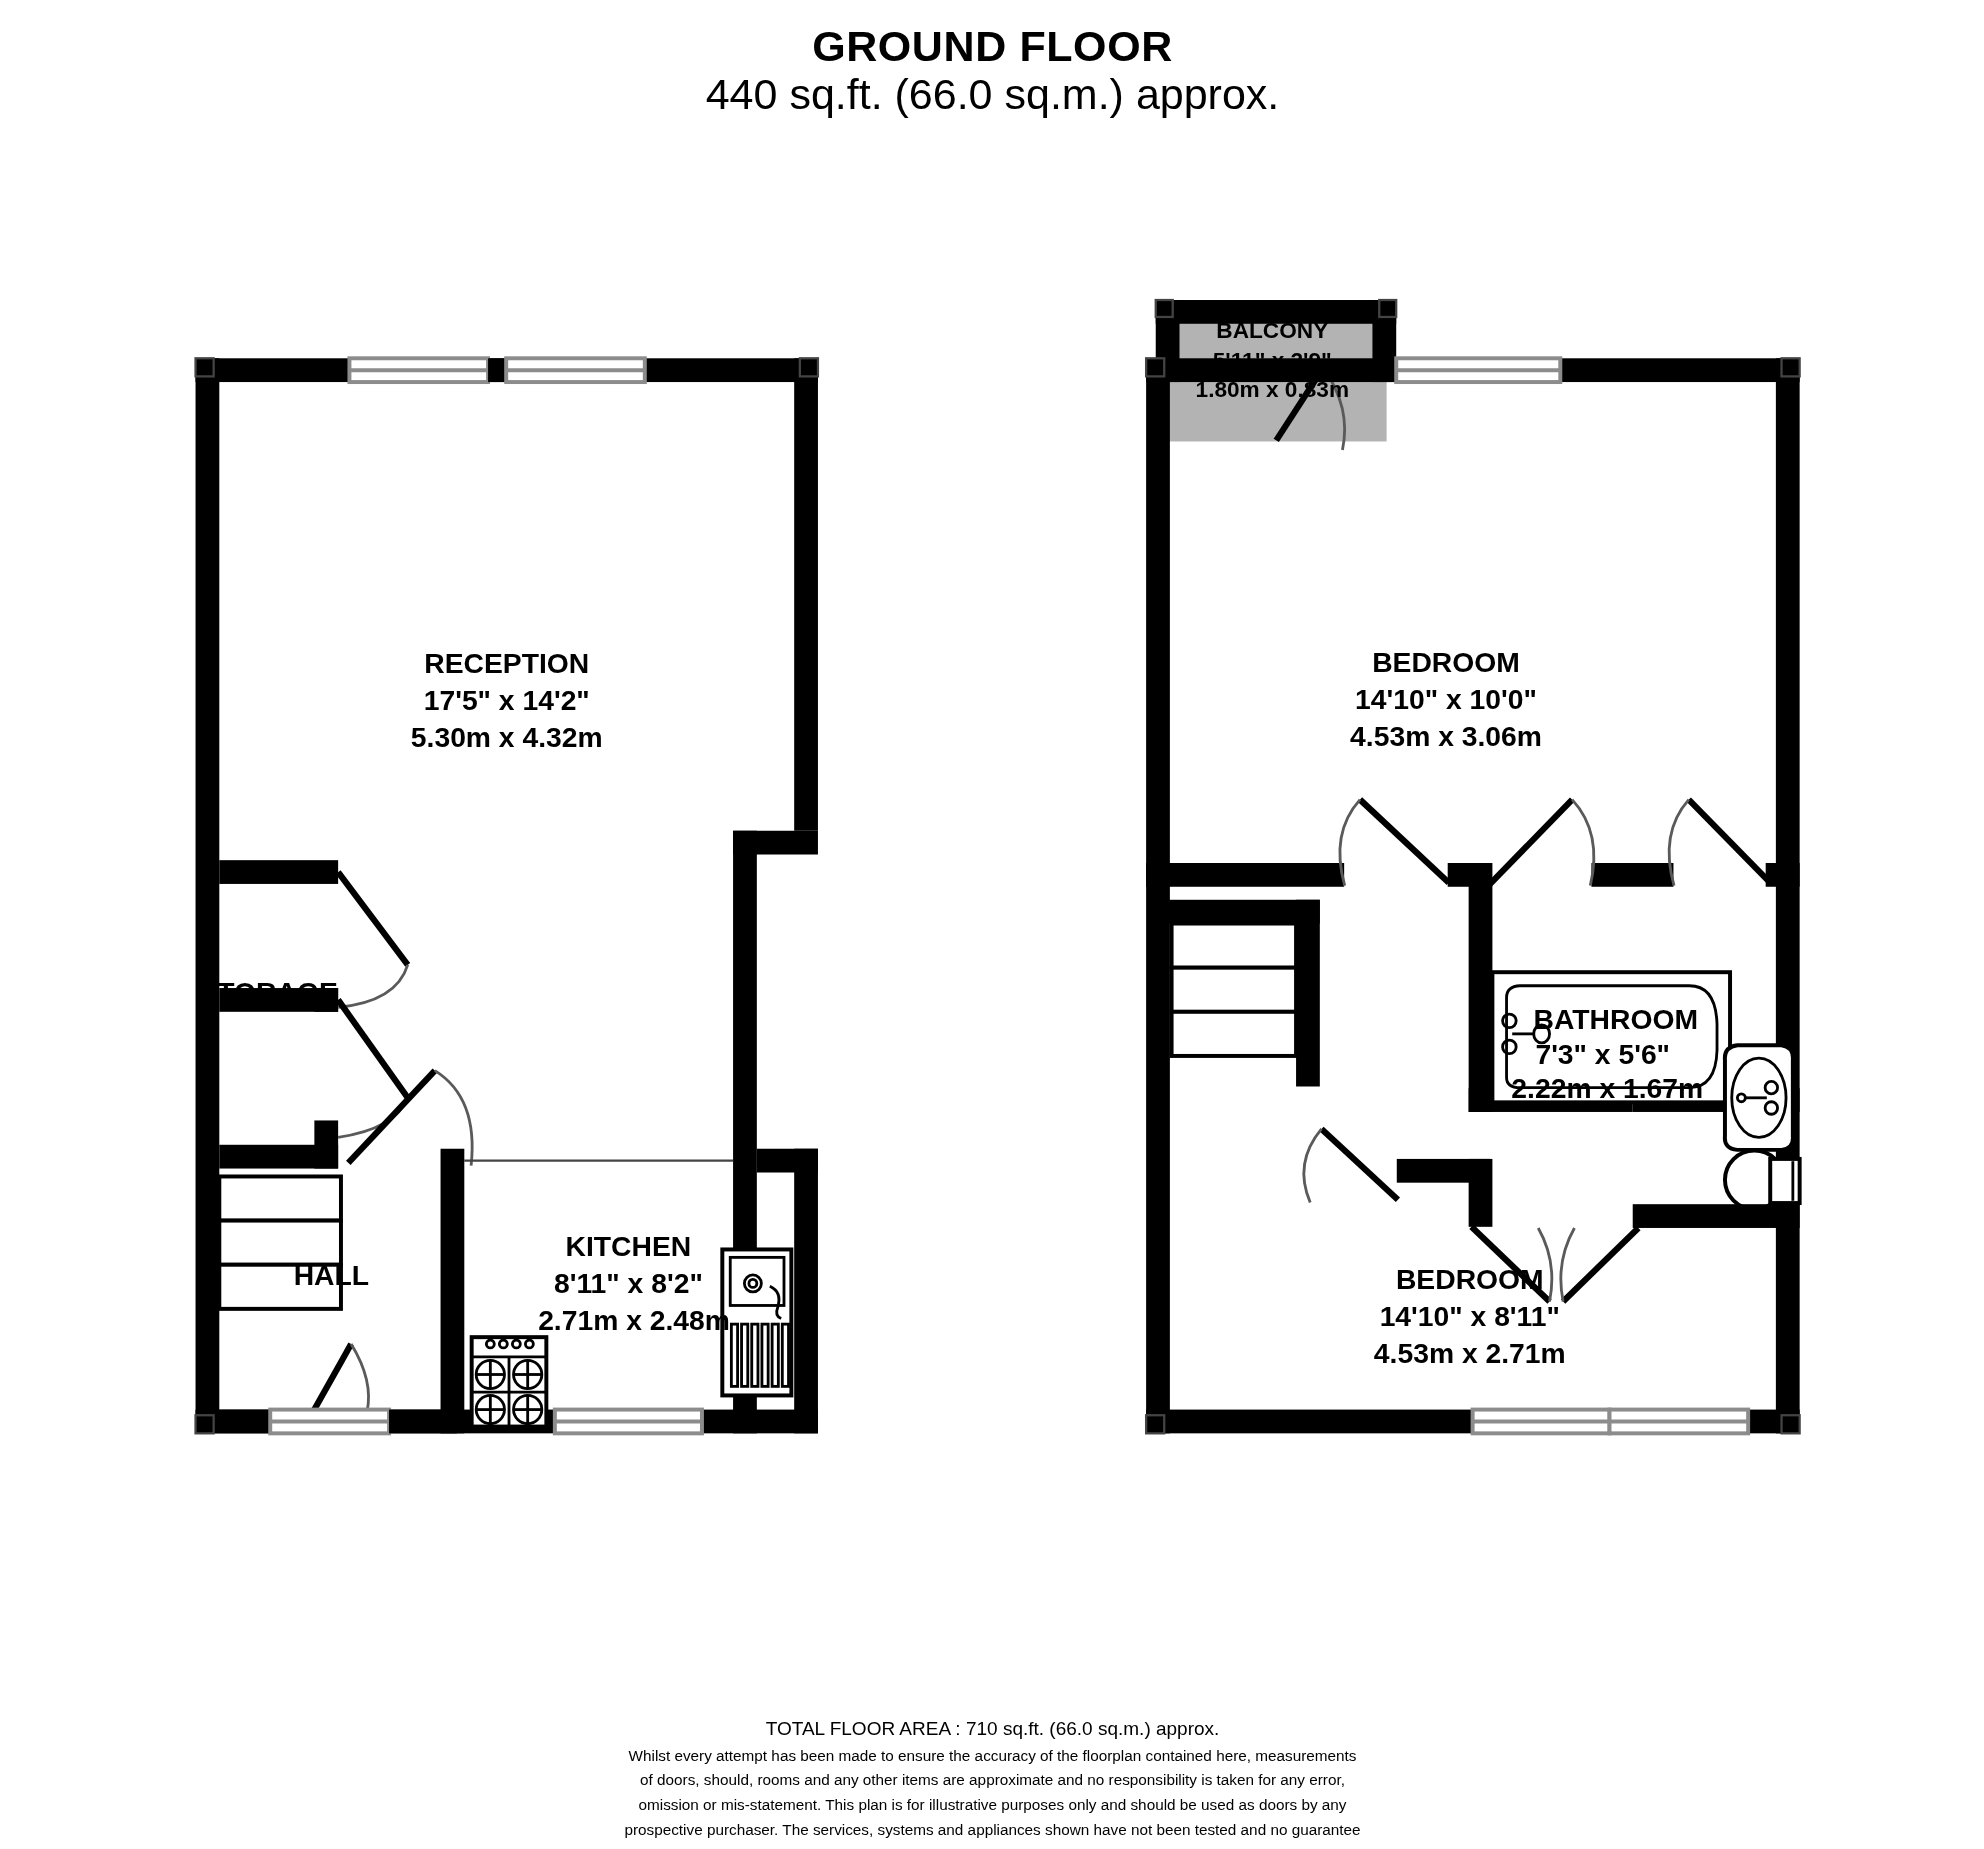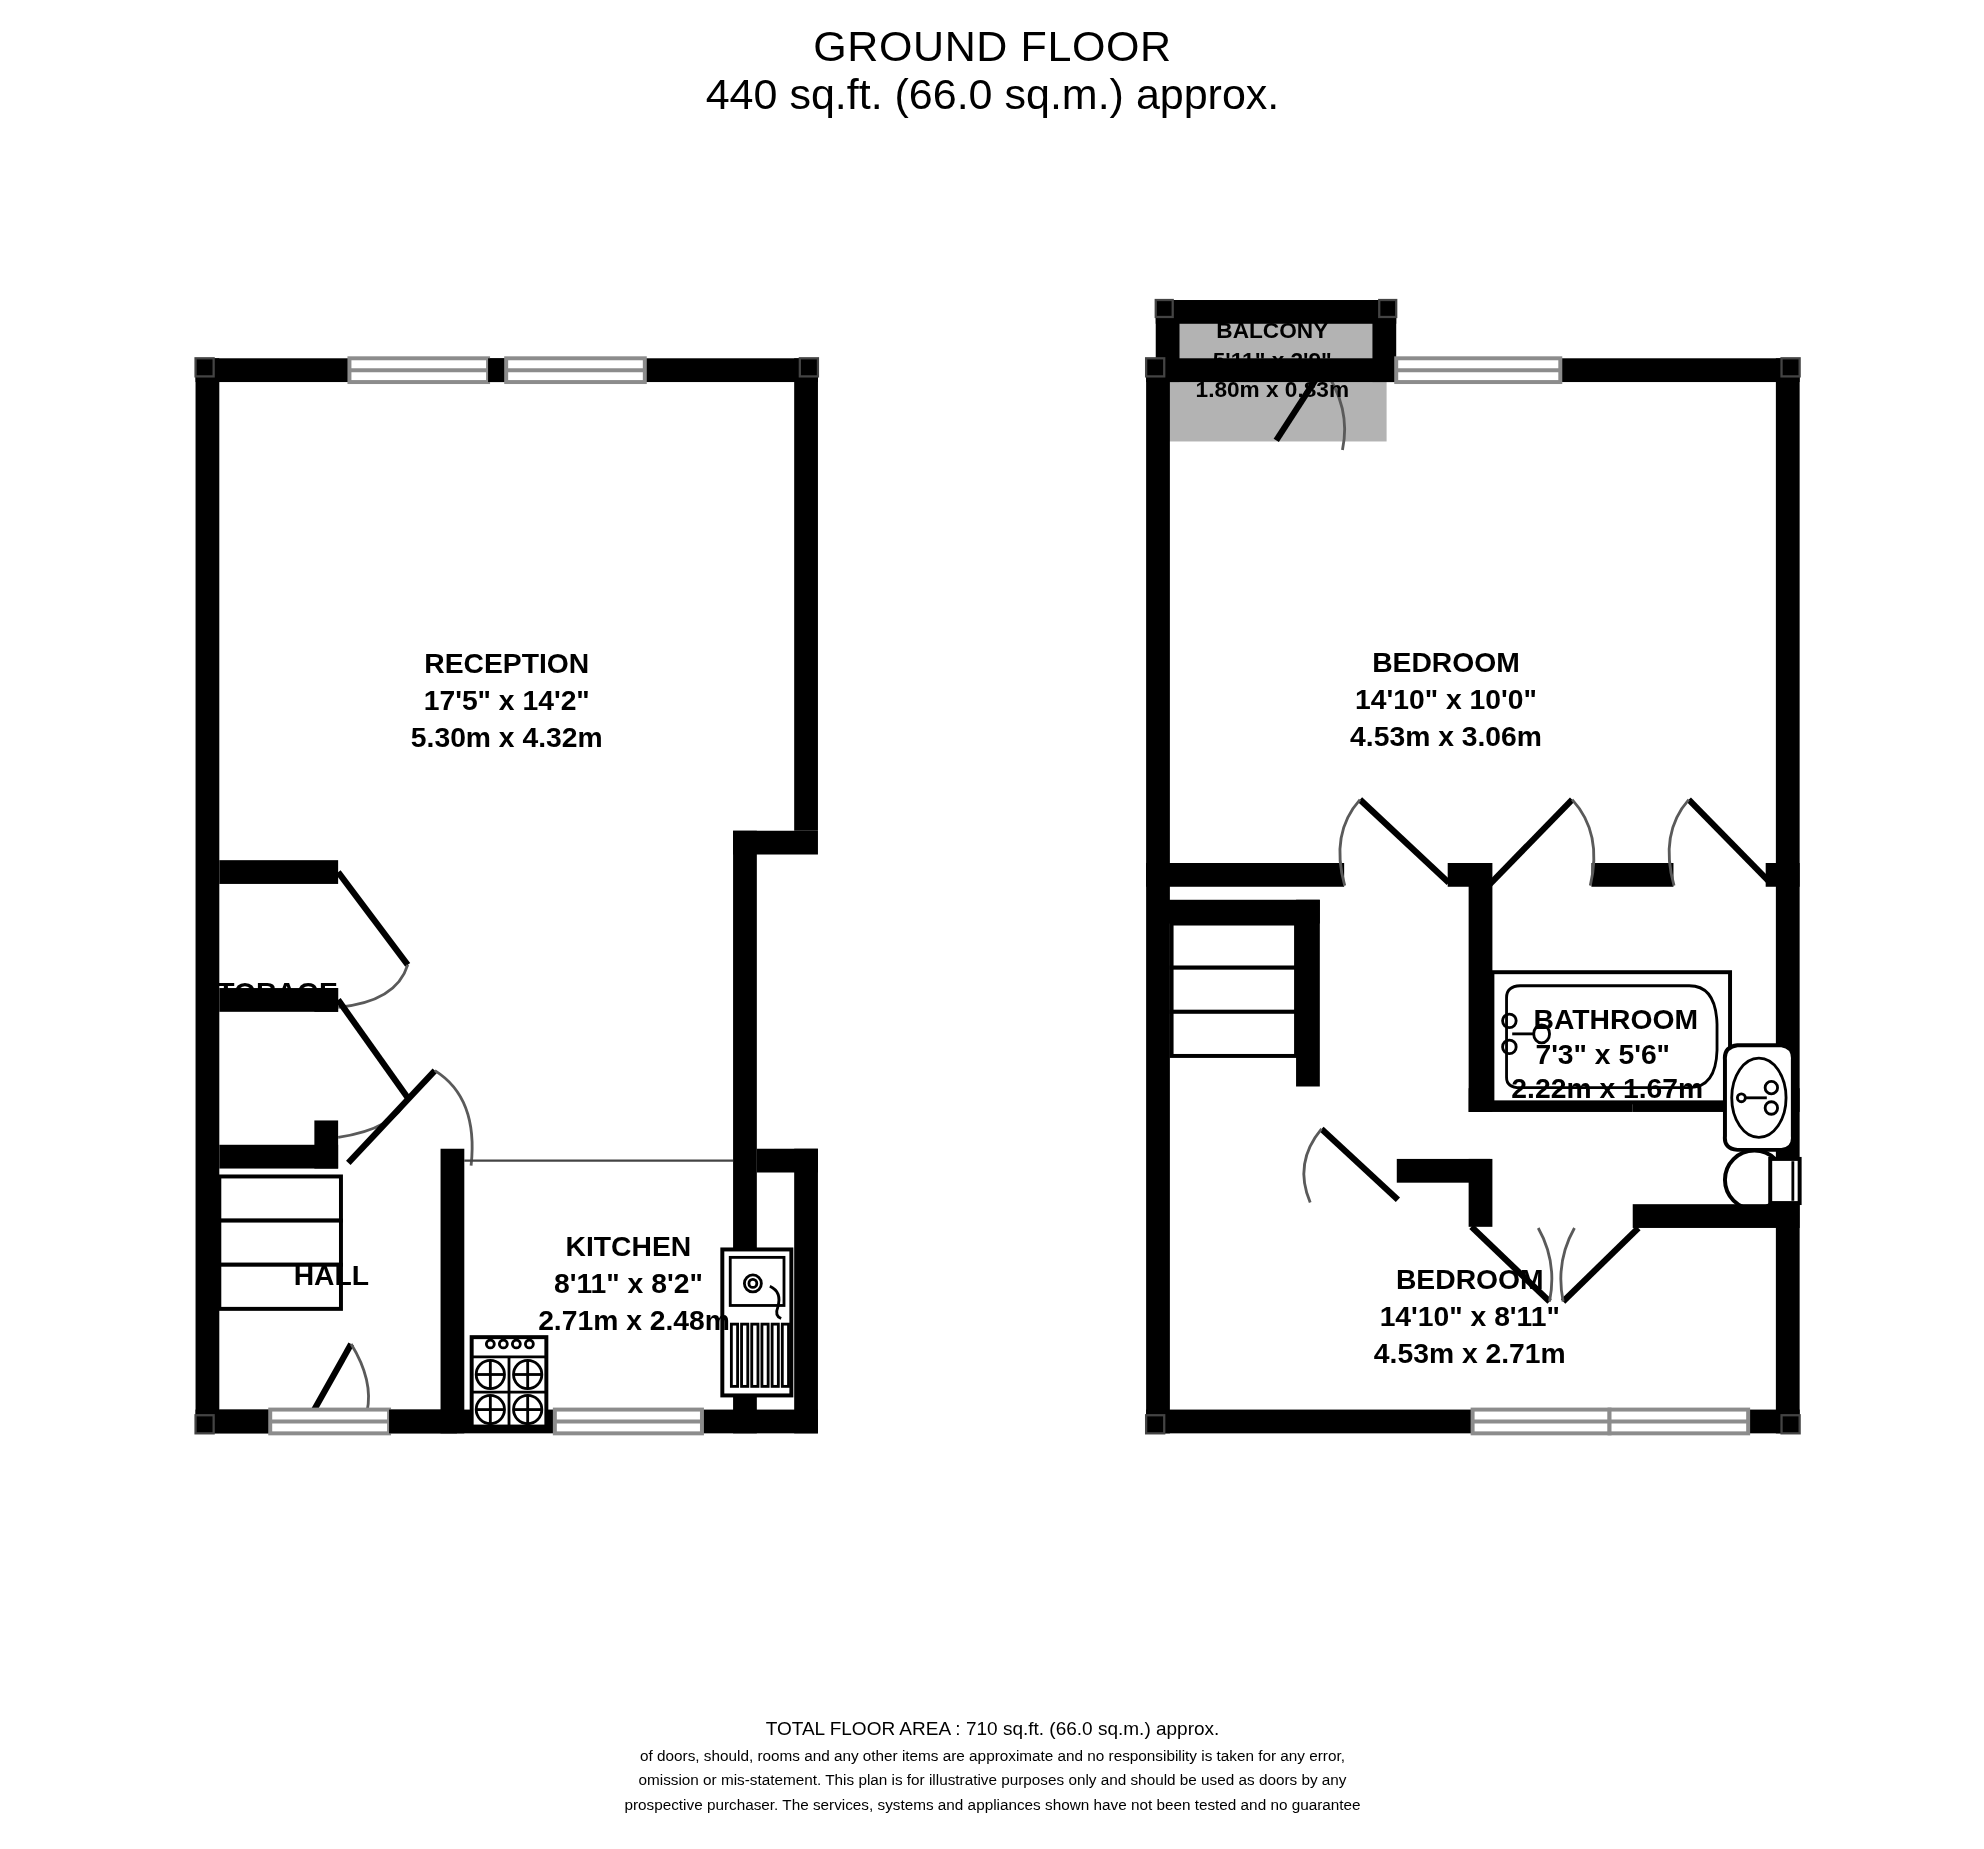--- a/index.html
+++ b/index.html
@@ -7,21 +7,21 @@
   body{
     width:1985px;height:1850px;position:relative;overflow:hidden;
     font-family:"Liberation Sans","DejaVu Sans",sans-serif;
     color:#000;
   }
   #header{
     position:absolute;top:0;left:0;width:1985px;text-align:center;
     padding-top:21.5px;
   }
   #header .title{
-    font-size:43px;font-weight:400;letter-spacing:0.6px;line-height:1.12;
+    font-size:43px;font-weight:700;letter-spacing:0.6px;line-height:1.12;
     font-family:"Liberation Sans","DejaVu Sans",sans-serif;
   }
   #header .subtitle{
     font-size:43px;font-weight:400;line-height:1.12;
   }
   #plan-wrap{position:absolute;left:0;top:85px;width:1985px;height:1556px;}
   svg#plan{display:block;width:1985px;height:1556px;}
 
   .wall{fill:#000000;}
   .room-fill{fill:#ffffff;}
@@ -338,20 +338,21 @@
       <text class="room-dim" x="2597" y="2258">4.53m  x 2.71m</text>
     </g>
   </g>
 
 </svg>
 </div>
 
 <div id="footer">
   <div class="total">TOTAL FLOOR AREA : 710 sq.ft. (66.0 sq.m.) approx.</div>
   <div class="disclaimer">
+    <div>Whilst every attempt has been made to ensure the accuracy of the floorplan contained here, measurements</div>
     <div>of doors, should, rooms and any other items are approximate and no responsibility is taken for any error,</div>
     <div>omission or mis-statement. This plan is for illustrative purposes only and should be used as doors by any</div>
     <div>prospective purchaser. The services, systems and appliances shown have not been tested and no guarantee</div>
 
   </div>
 
 </div>
 
 
 </body></html>

